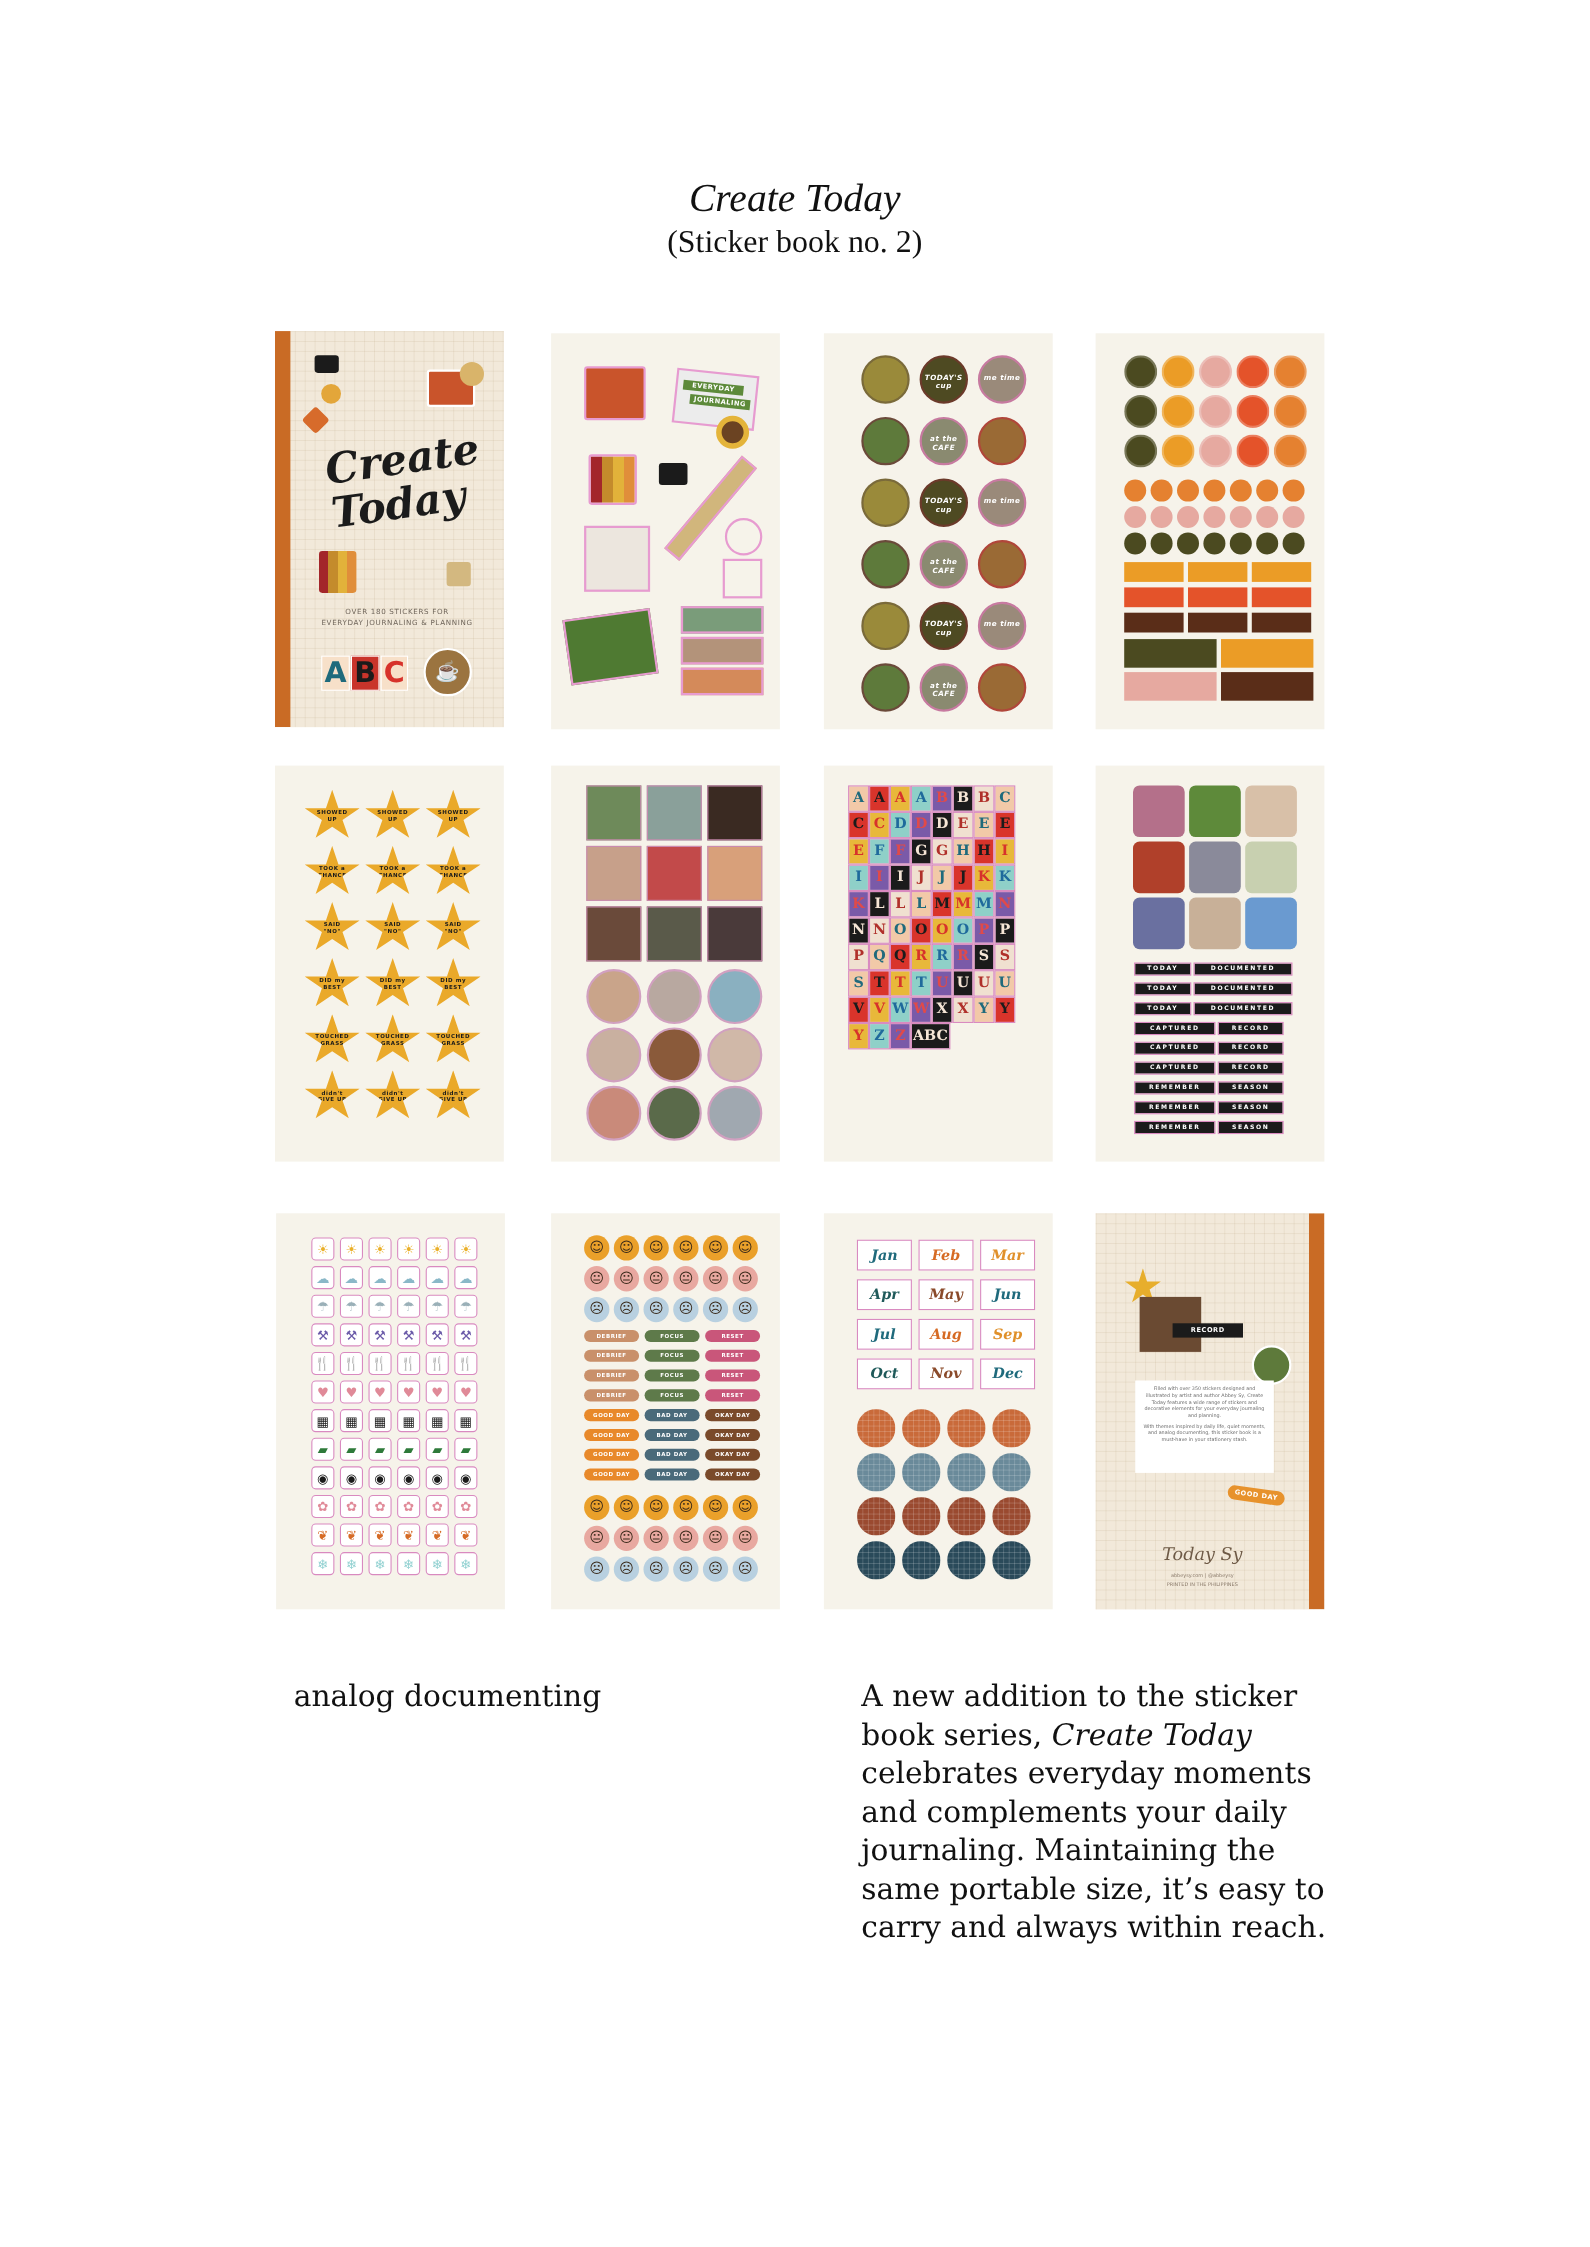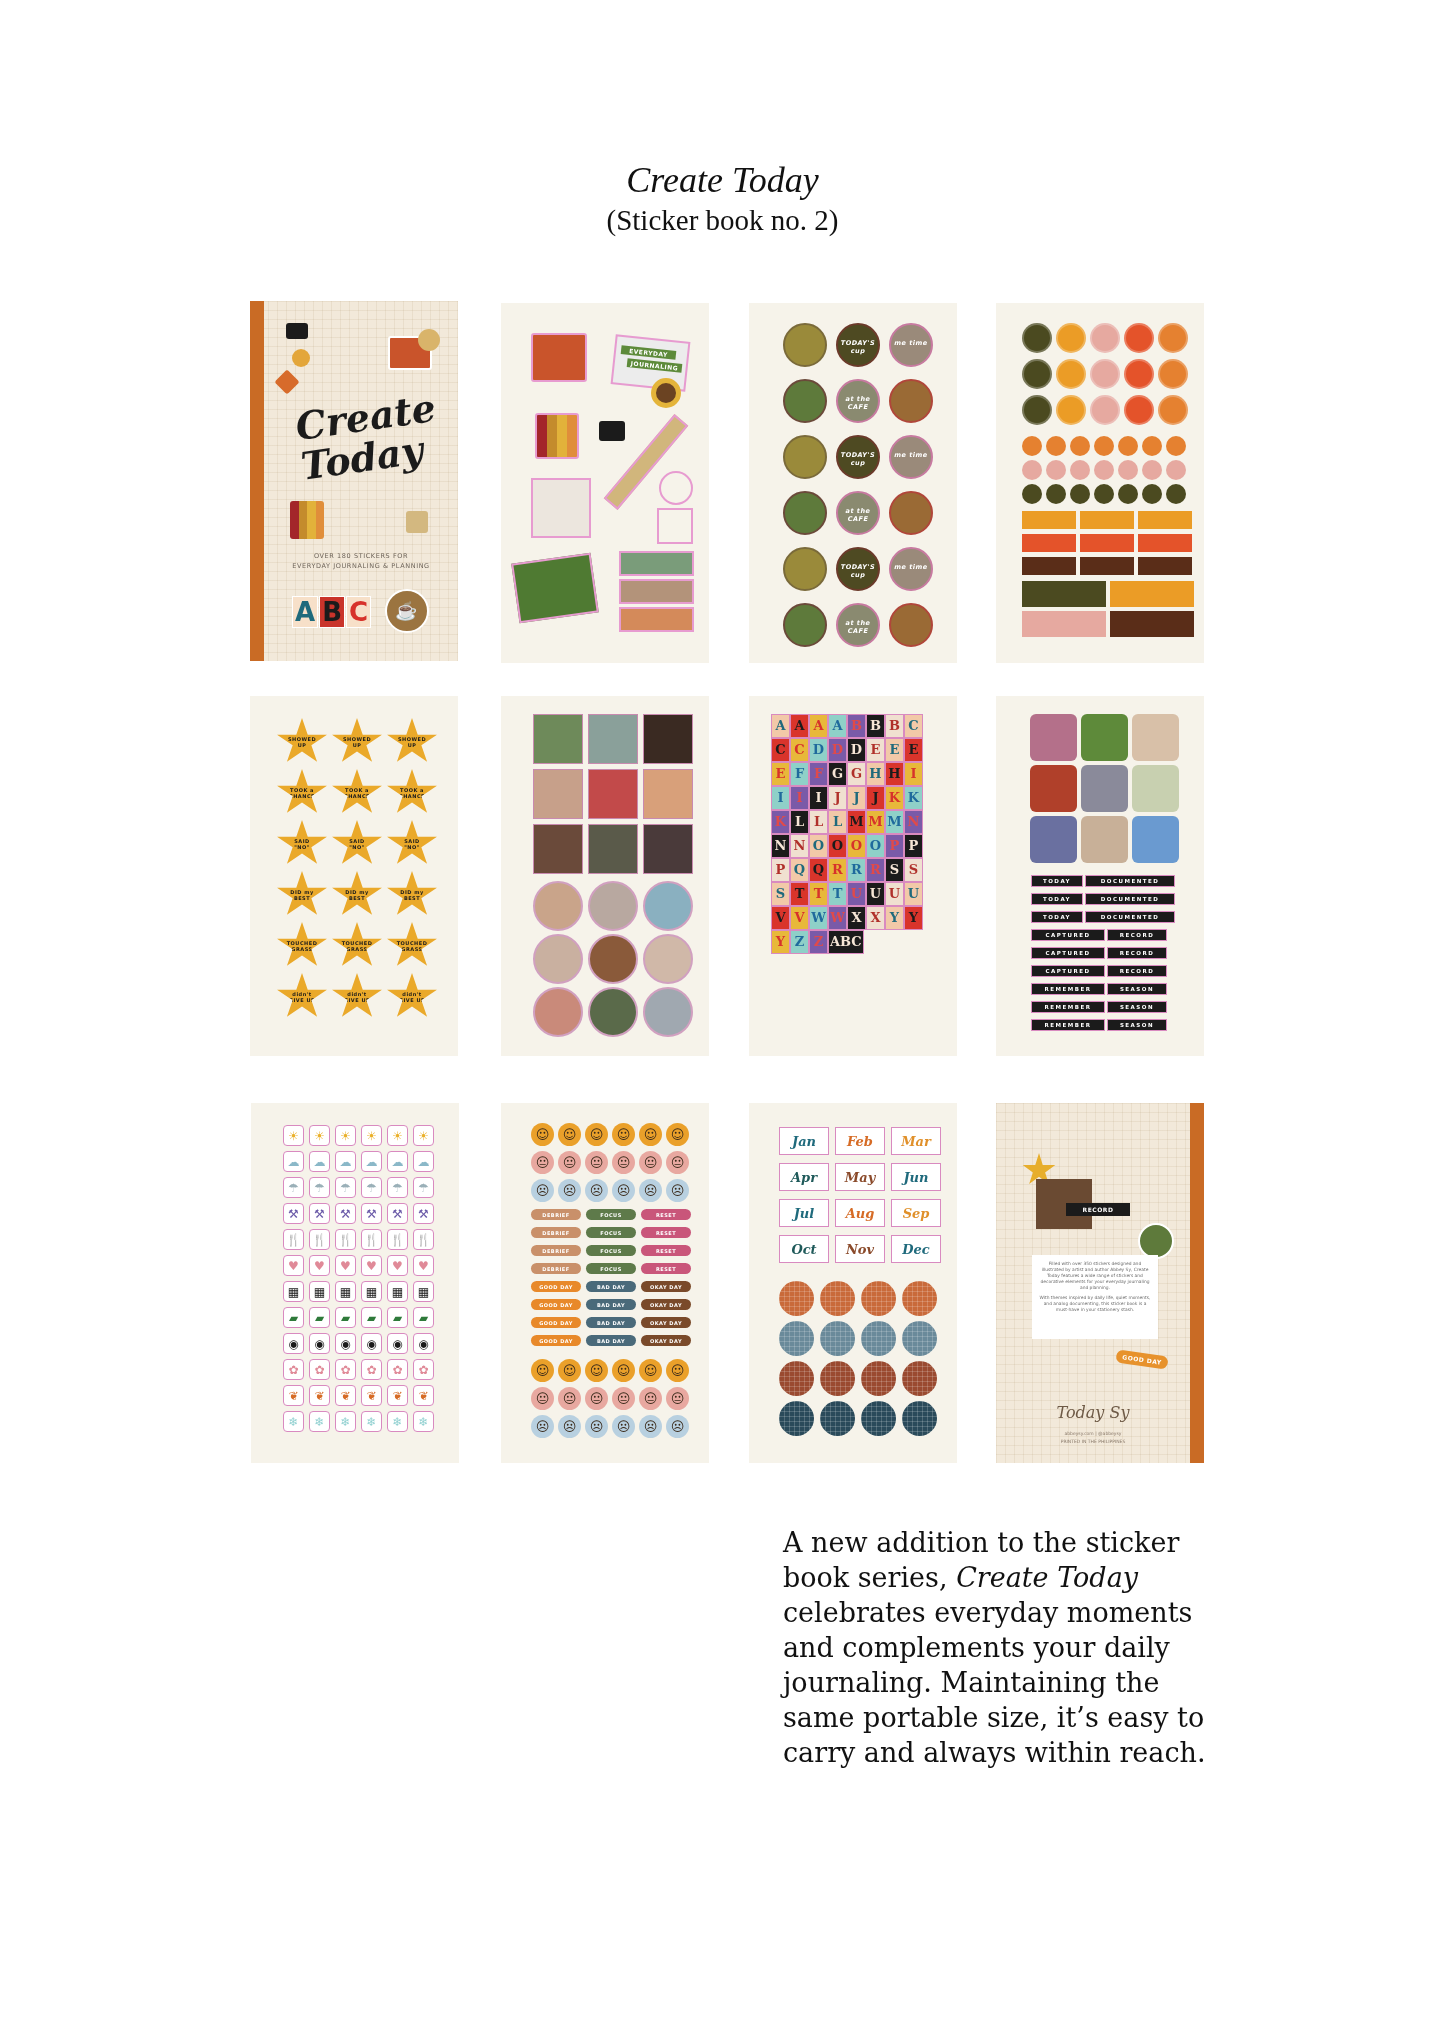--- a/index.html
+++ b/index.html
@@ -476,15 +476,16 @@
     <div style="height:4px"></div>
     <div>With themes inspired by daily life, quiet moments, and analog documenting, this sticker book is a must-have in your stationery stash.</div>
   </div>
   <div class="lbl" style="left:120px;top:250px;width:52px;padding:3px 0;background:#e7922c;border-radius:8px;transform:rotate(8deg);">GOOD DAY</div>
   <div style="position:absolute;left:0;right:14px;top:300px;text-align:center;font-family:'DejaVu Serif',serif;font-style:italic;font-size:16px;color:#6e5a46;">Today Sy</div>
   <div style="position:absolute;left:0;right:14px;top:328px;text-align:center;font-family:'DejaVu Sans',sans-serif;font-size:4.5px;color:#8a7a6a;">abbeysy.com | @abbeysy</div>
   <div style="position:absolute;left:0;right:14px;top:336px;text-align:center;font-family:'DejaVu Sans',sans-serif;font-size:4.5px;color:#8a7a6a;">PRINTED IN THE PHILIPPINES</div>
 </div>
 
 <div class="specs">
+  <div>analog documenting</div>
 </div>
 
 <div class="desc"><span>A new addition to the sticker book series, </span><i>Create Today</i><span> celebrates everyday moments and complements your daily journaling. Maintaining the same portable size, it’s easy to carry and always within reach.</span></div>
 
 </body></html>

